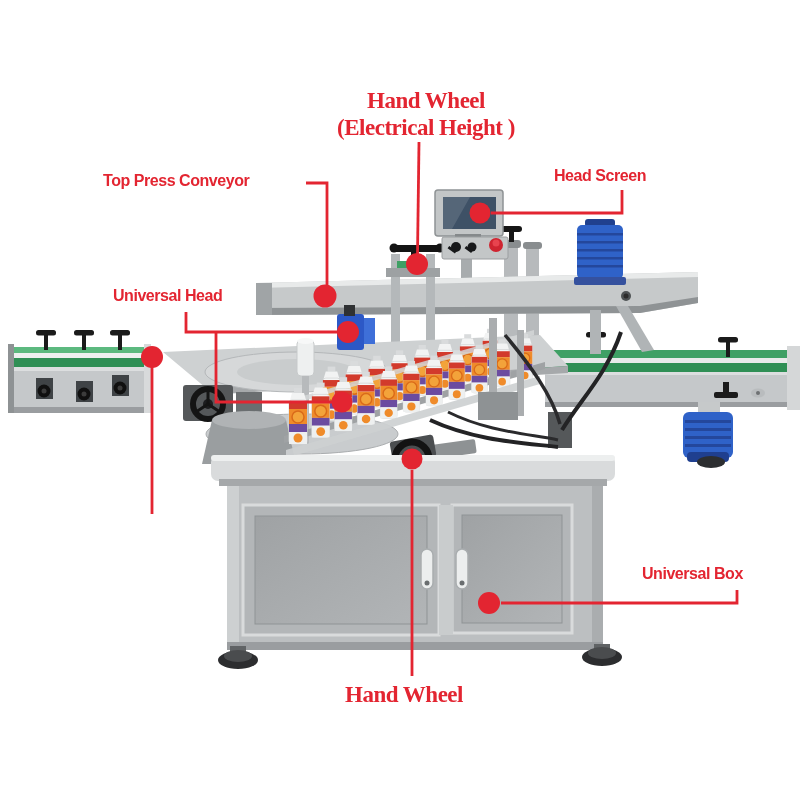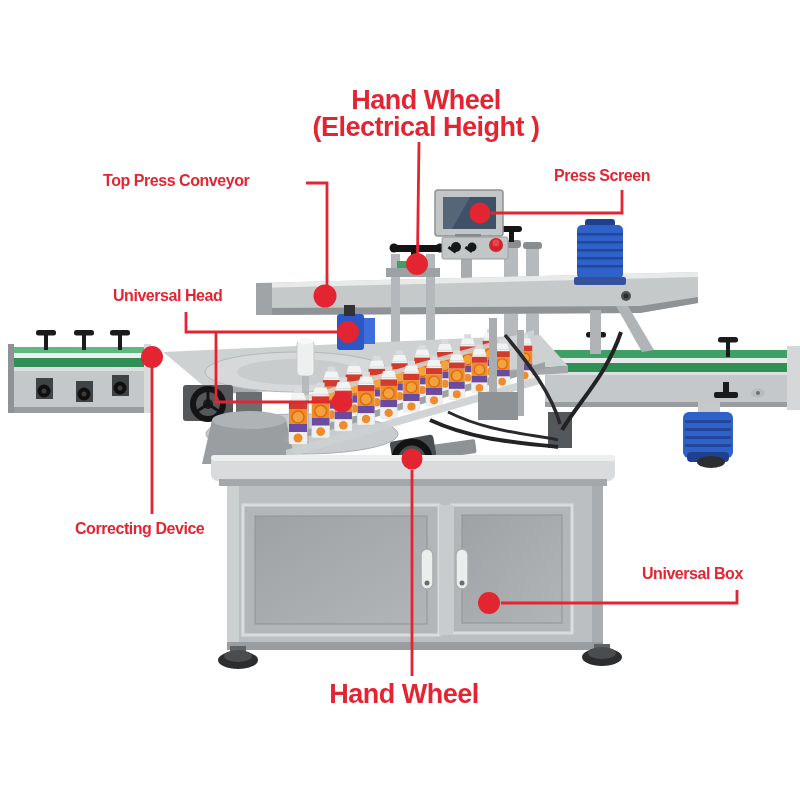--- a/index.html
+++ b/index.html
@@ -1,19 +1,19 @@
 <!DOCTYPE html>
 <html style="--c-annotation-red: #e32531; --c-rail-green: #3fa065; --c-motor-blue: #2f62c8; --c-bottle-orange: #ef8b2a; --c-bottle-purple: #6b4ba0; --c-screen-navy: #3e5166; --c-steel-light: #d6d8d9; --c-steel-mid: #bdc0c2; --c-steel-dark: #8f9395;"><head>
 <meta charset="utf-8">
 <style>
   html,body{margin:0;padding:0;background:#ffffff;}
   #page{position:relative;width:800px;height:800px;background:#fff;font-family:"Liberation Sans",sans-serif;overflow:hidden;}
   svg{position:absolute;left:0;top:0;}
   .label{position:absolute;color:var(--c-annotation-red,#e32531);font-weight:700;font-size:16px;letter-spacing:-0.45px;line-height:27px;white-space:nowrap;}
-  .label.big{font-size:27px;letter-spacing:-0.5px;}
+  .label.big{font-size:23px;letter-spacing:-0.5px;font-family:Liberation Serif, serif;}
   .label.center{text-align:center;}
   .red-line{stroke:var(--c-annotation-red,#e32531);stroke-width:2.8;fill:none;}
   .red-dot{fill:var(--c-annotation-red,#e32531);}
   .green{fill:var(--c-rail-green,#3fa065);}
   .green2{fill:#2f8f55;}
   .blue{fill:var(--c-motor-blue,#2f62c8);}
 </style>
 </head>
 <body>
 
@@ -275,21 +275,20 @@
     <circle class="red-dot" cx="489" cy="603" r="11"></circle>
     <path class="red-line" d="M412,470 L412,676"></path>
     <circle class="red-dot" cx="412" cy="459" r="10.5"></circle>
   </g>
 </svg>
 
 <div class="label big center" style="left:286px;top:87px;width:280px;">
   <div>Hand Wheel</div>
   <div>(Electrical Height )</div>
 </div>
-<div class="label" style="left:554px;top:162px;"><span>Press Screen</span></div>
+<div class="label" style="left:554px;top:162px;"><span>Head Screen</span></div>
 <div class="label" style="left:103px;top:167px;"><span>Top Press Conveyor</span></div>
 <div class="label" style="left:113px;top:282px;"><span>Universal Head</span></div>
-<div class="label" style="left:75px;top:515px;"><span>Correcting Device</span></div>
 <div class="label" style="left:642px;top:560px;"><span>Universal Box</span></div>
 <div class="label big center" style="left:264px;top:681px;width:280px;">
   <div>Hand Wheel</div>
 </div>
 </div>
 
 </body></html>

